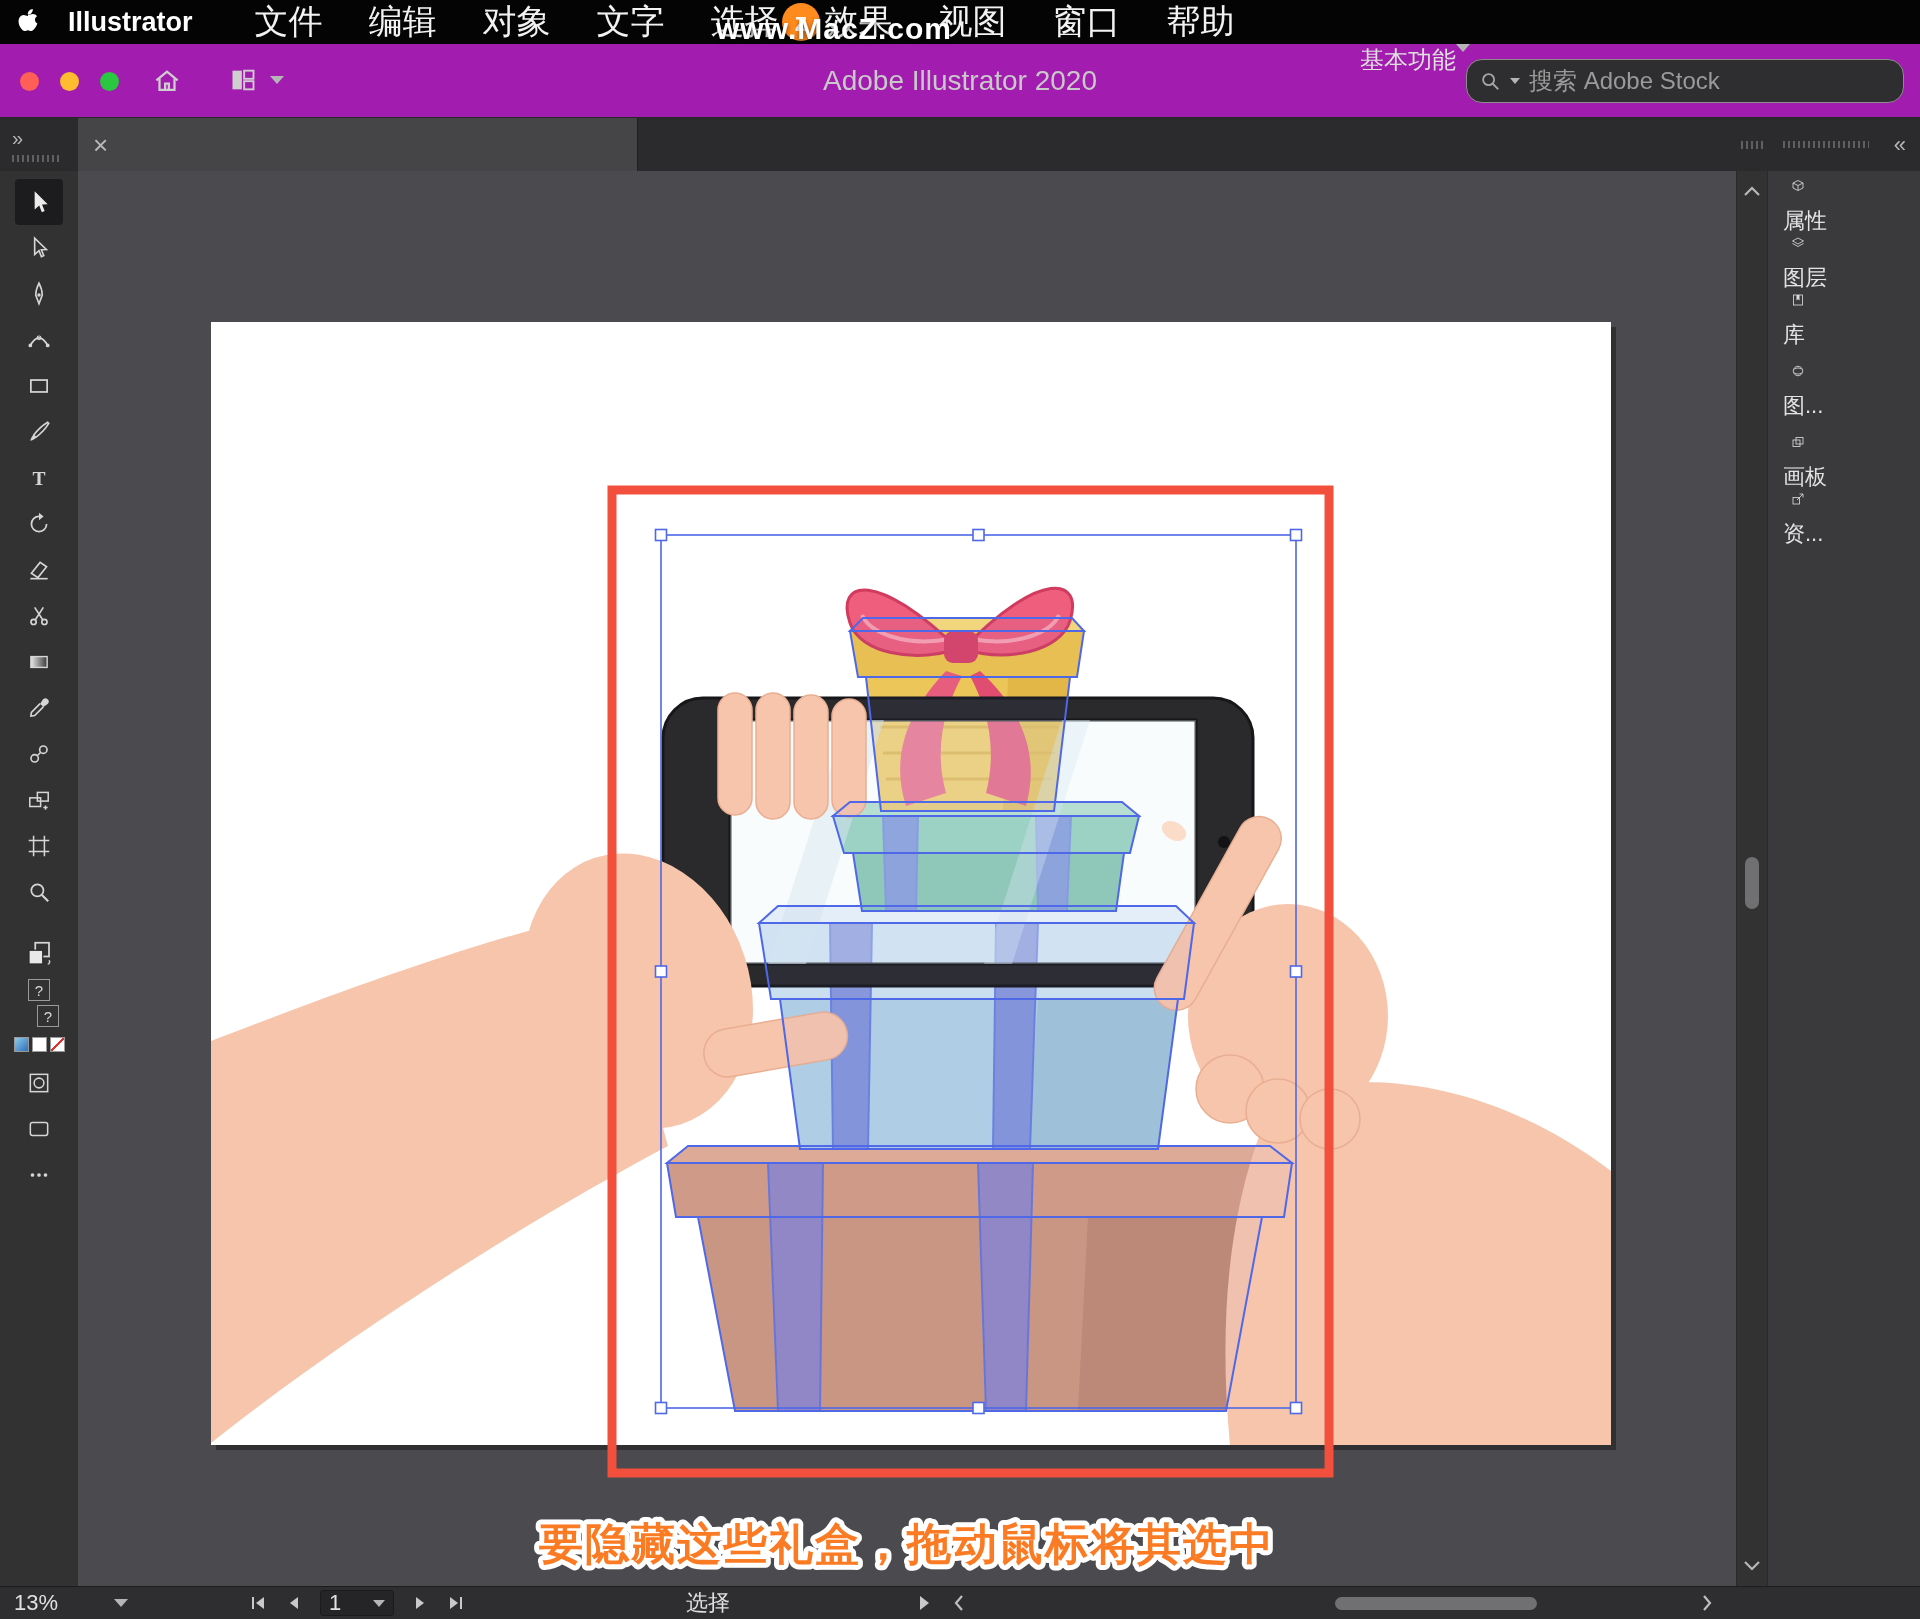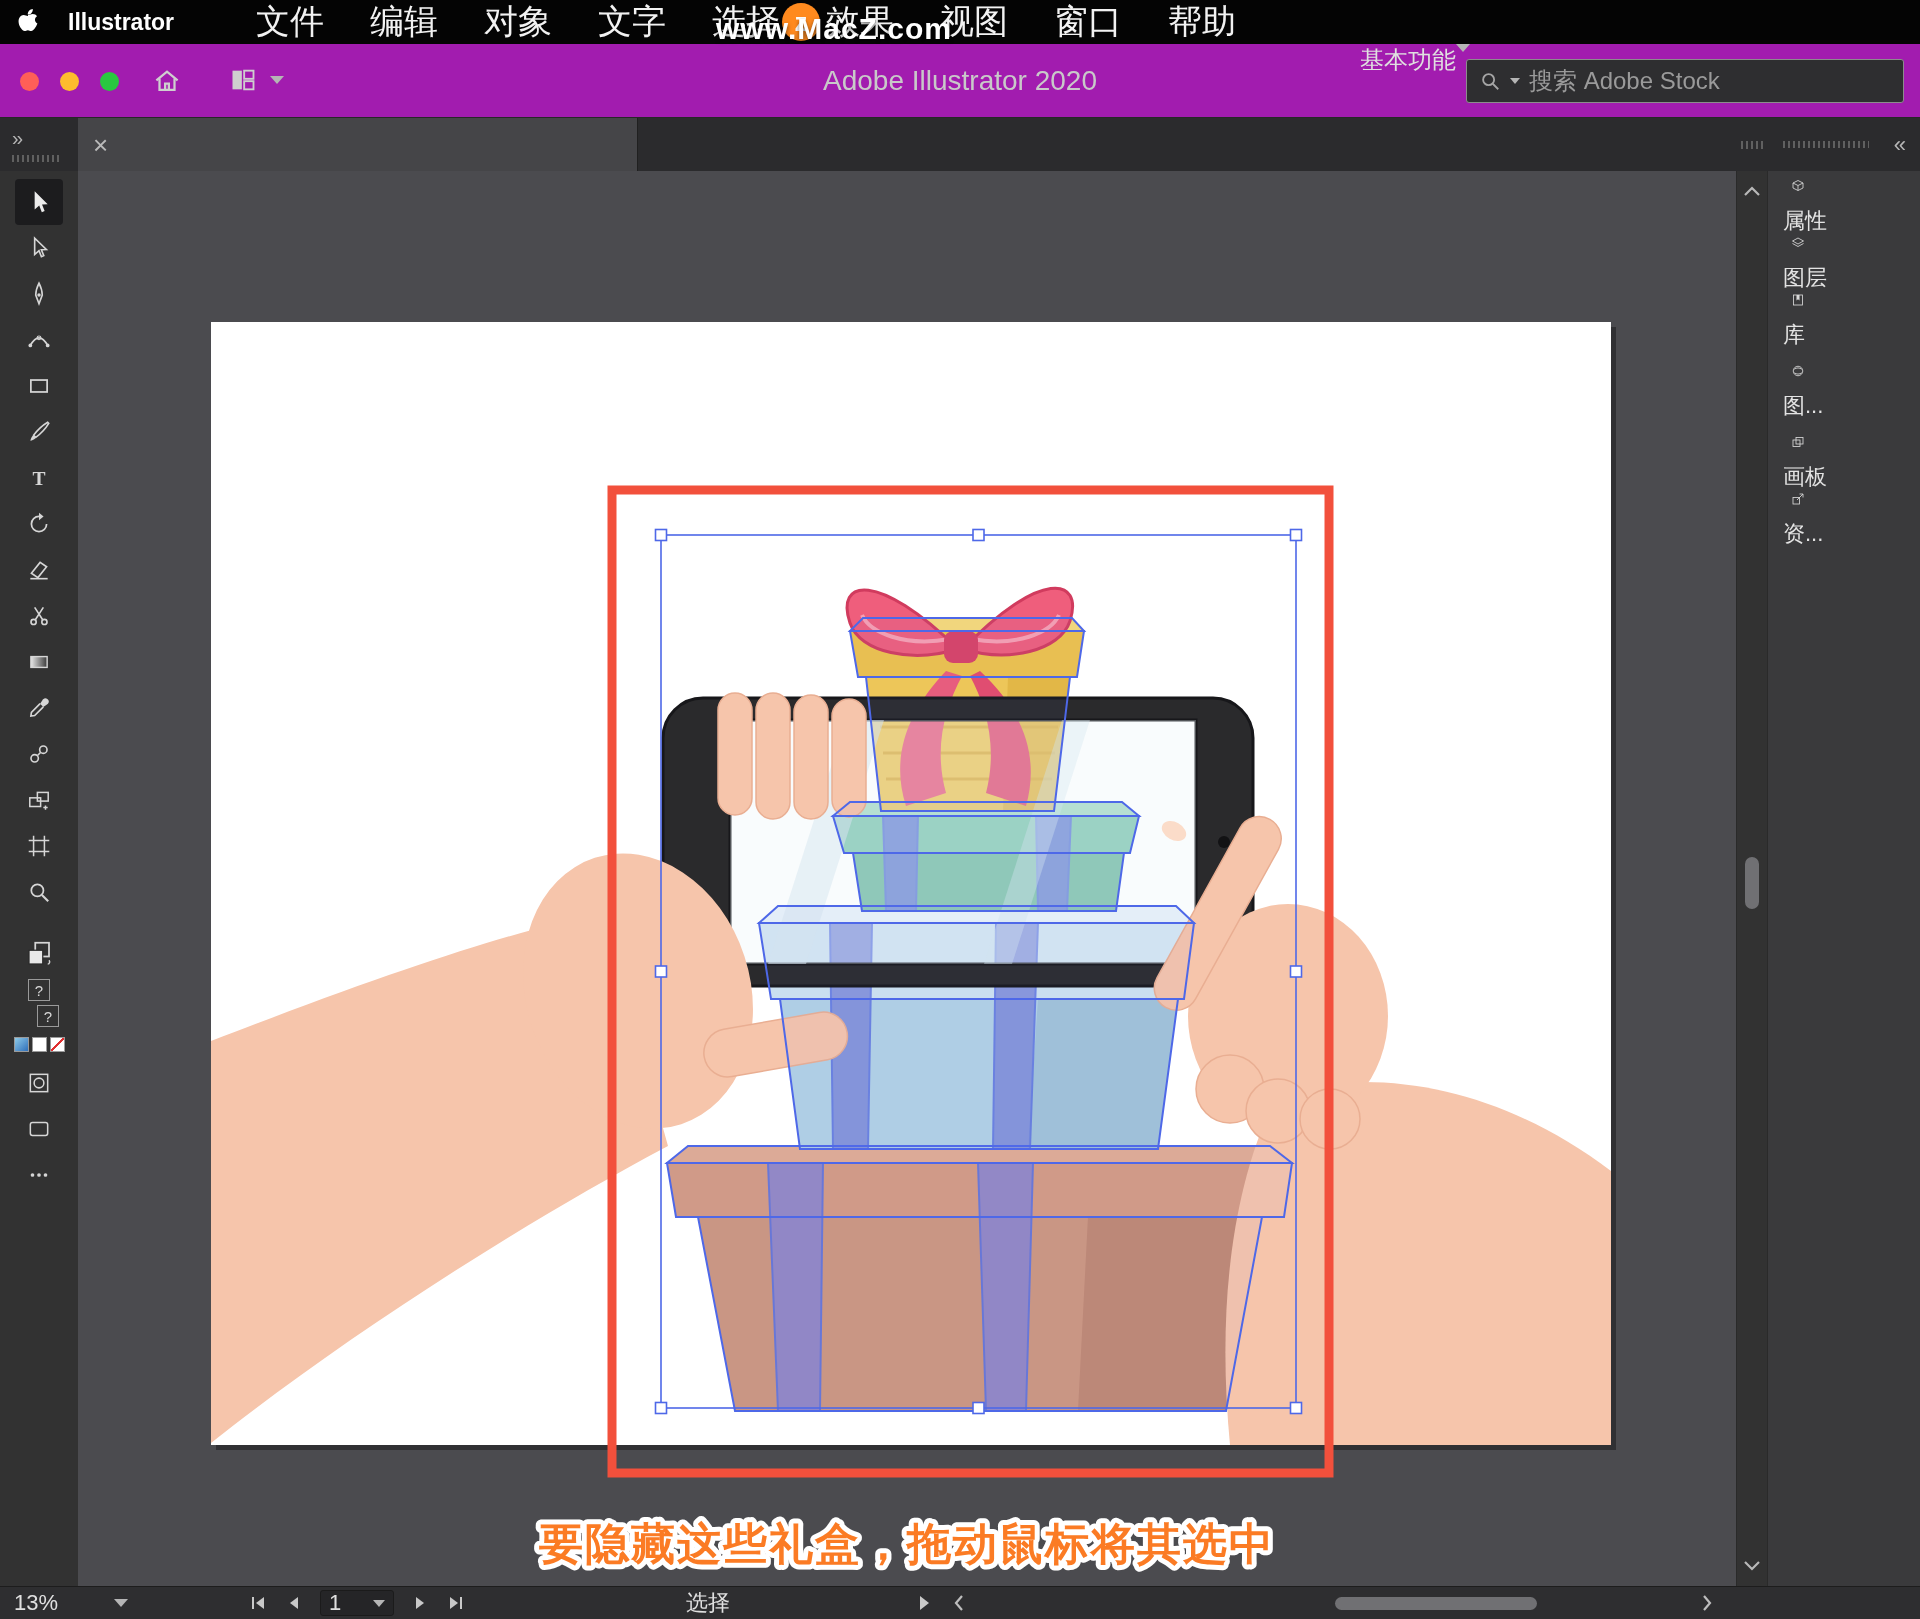--- a/index.html
+++ b/index.html
@@ -2,36 +2,36 @@
 <html><head>
 <meta charset="utf-8">
 <style>
   * { margin:0; padding:0; box-sizing:border-box; }
   html,body { width:1920px; height:1619px; overflow:hidden; }
   body { background:#333; font-family:"Liberation Sans","DejaVu Sans",sans-serif; position:relative; }
 
   
   .menubar { height:44px; background:#040404; display:flex; align-items:center; color:#fff; padding-left:16px; position:relative; }
   .apple-wrap { width:26px; height:30px; margin-right:26px; display:flex; align-items:center; }
-  .appname { font-size:23px; font-weight:bold; margin-right:82px; }
+  .appname { font-size:27px; font-weight:bold; margin-right:62px; }
   .menu-item { font-size:34px; margin-right:46px; color:#f2f2f2; }
   .watermark { position:absolute; left:716px; top:0; height:44px; display:flex; align-items:center; }
   .wm-logo { position:absolute; left:66px; top:3px; width:38px; height:38px; border-radius:50%; background:#FF8A1E; color:#fff; font-weight:bold; font-size:26px; display:flex; align-items:center; justify-content:center; z-index:0; }
   .wm-text { position:relative; z-index:1; color:#fff; font-weight:bold; font-size:30px; text-shadow:0 2px 4px rgba(0,0,0,.55); letter-spacing:1px;margin-top:13px; }
 
   
   .titlebar { height:74px; background:#a21caf; position:relative; border-bottom:1px solid #272727; }
   .lights { position:absolute; left:20px; top:28px; display:flex; gap:21px; }
   .light { width:19px; height:19px; border-radius:50%; }
   .tb-icon { color:#cfcfcf; }
   .home-btn { position:absolute; left:152px; top:22px; }
   .layout-group { position:absolute; left:228px; top:22px; display:flex; align-items:center; gap:12px; color:#cfcfcf; }
   .tb-title { position:absolute; inset:0; display:flex; align-items:center; justify-content:center; color:#c9c9c9; font-size:28px; }
   .workspace { position:absolute; left:1360px; top:0; height:74px; display:flex; gap:0; color:#e0e0e0; font-size:24px; }
-  .searchbox { position:absolute; left:1466px; top:15px; width:438px; height:44px; border:1px solid #8c8c8c; border-radius:3px; background:#2e2e30; display:flex; align-items:center; padding:0 12px; gap:9px; color:#9a9a9a; font-size:24px; }
+  .searchbox { position:absolute; left:1466px; top:15px; width:438px; height:44px; border:1px solid #8c8c8c; border-radius:16px; background:#2e2e30; display:flex; align-items:center; padding:0 12px; gap:9px; color:#9a9a9a; font-size:24px; }
 
   
   .tabrow { height:53px; background:#2b2b2d; display:flex; }
   .tab-header { width:78px; display:flex; flex-direction:column; justify-content:center; padding-left:12px; gap:5px; color:#b5b5b5; font-size:20px; }
   .tab { width:560px; background:#454548; display:flex; align-items:center; gap:15px; padding:0 15px; color:#d6d6d6; font-size:23px; border-right:1px solid #202020; }
   .tab-close { color:#b9b9b9; font-size:26px; line-height:1; }
   .tab-fill { flex:1; }
   .scroll-head { width:31px; display:flex; align-items:center; justify-content:center; }
   .panel-head { width:153px; display:flex; align-items:center; justify-content:space-between; padding:0 14px 0 16px; color:#b5b5b5; font-size:22px; }
   .dots { height:7px; width:50px; background:repeating-linear-gradient(90deg,#606060 0 2px,transparent 2px 5px); }

